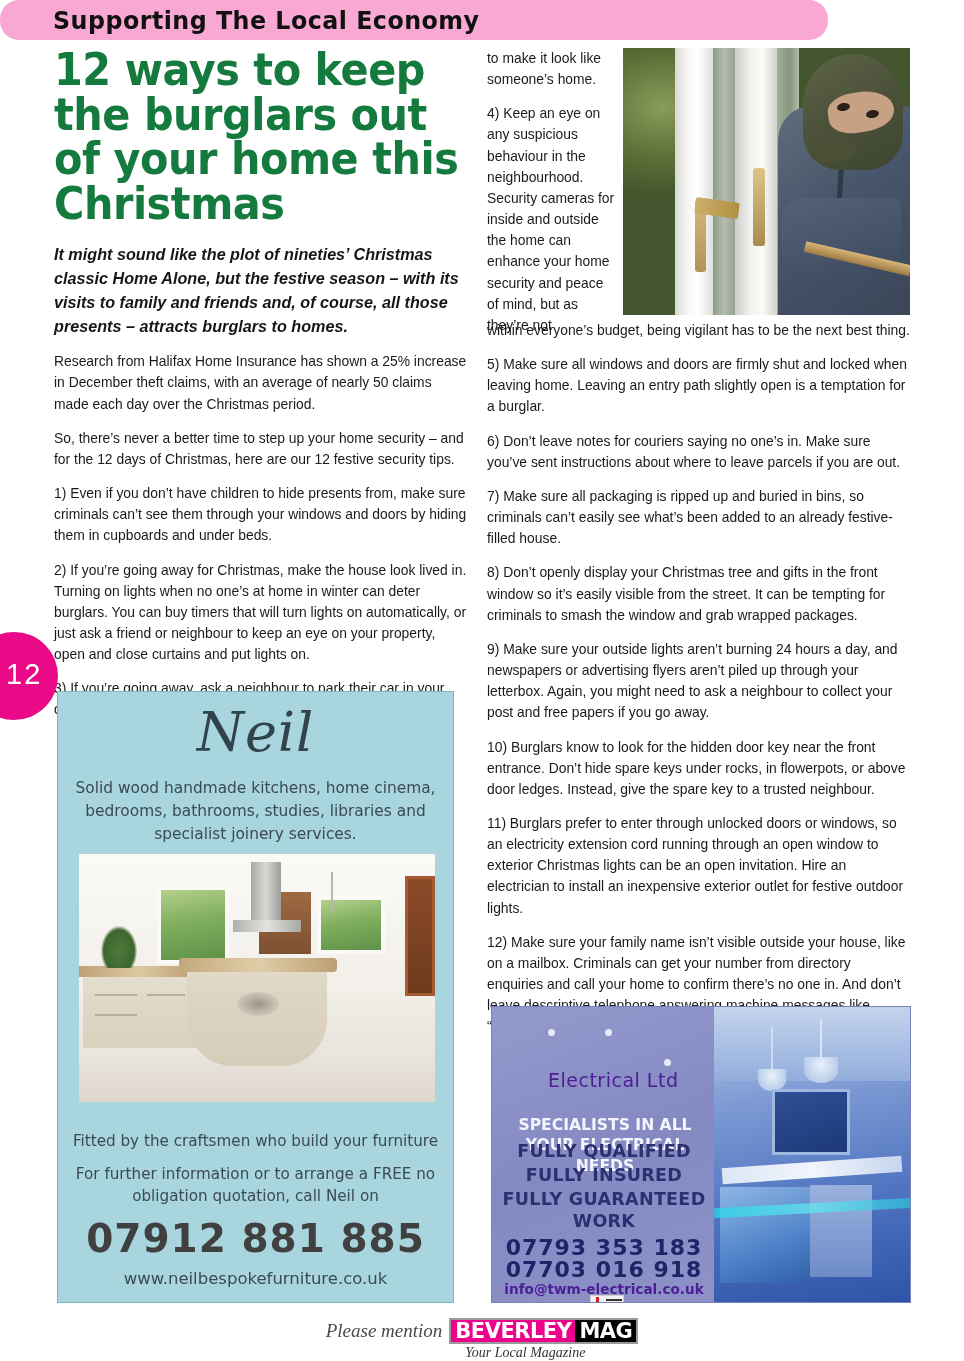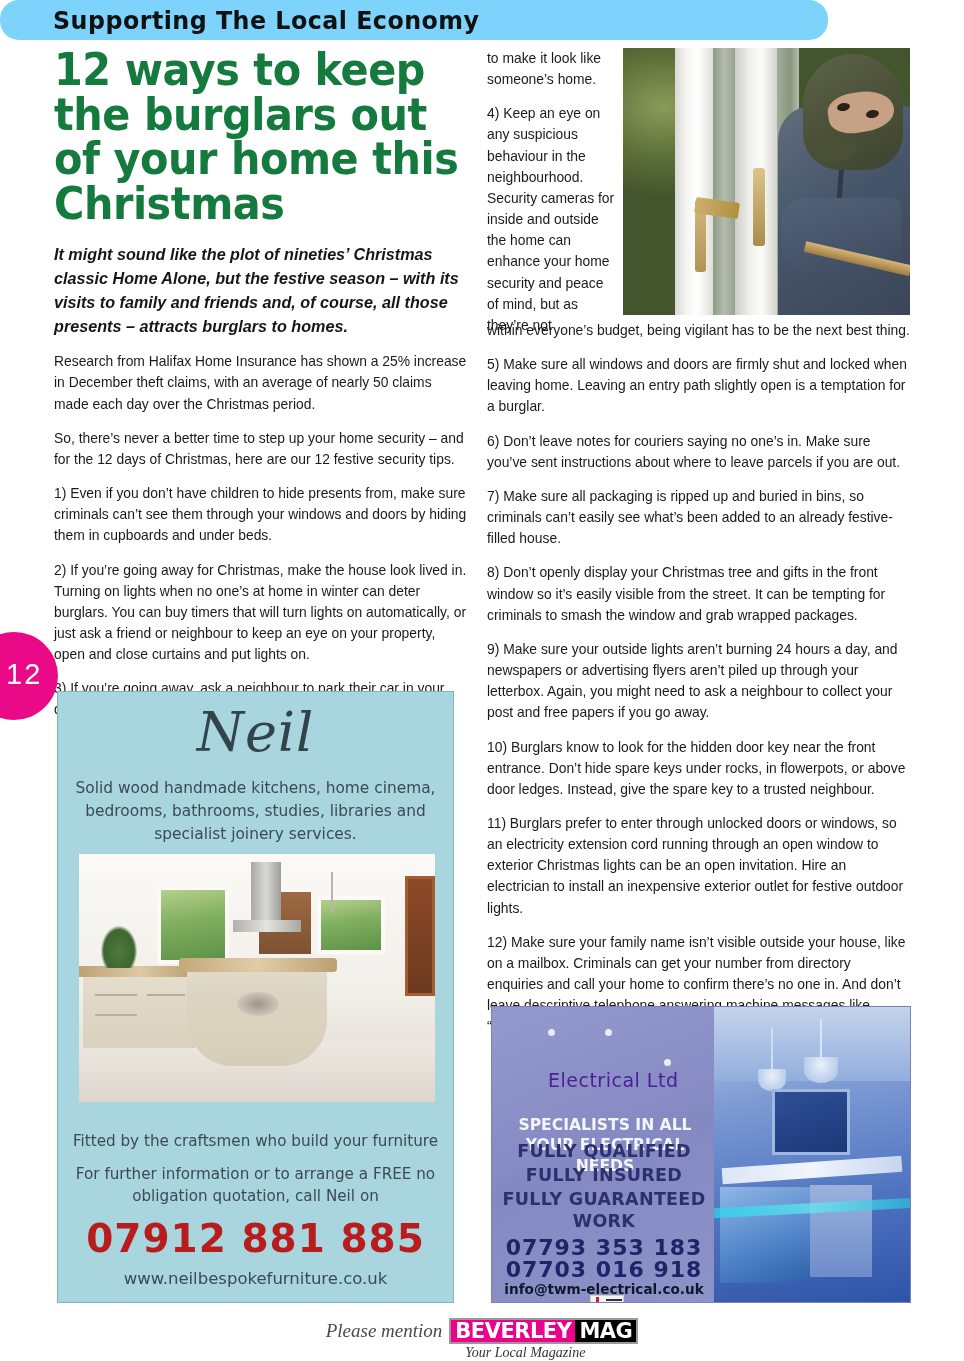--- a/index.html
+++ b/index.html
@@ -12,21 +12,21 @@
     position: relative;
     overflow: hidden;
   }
 
   
   .banner {
     position: absolute;
     left: 0; top: 0;
     width: 828px;
     height: 40px;
-    background: #7dd3fc;
+    background: #f9a8d4;
     border-radius: 19px;
   }
   .banner-text {
     position: absolute;
     left: 53px;
     top: 6px;
     font-size: 25px;
     font-weight: 900;
     letter-spacing: 0.5px;
     color: #111111;
@@ -413,21 +413,21 @@
     color: #3c4a52;
     font-family: "DejaVu Sans", sans-serif;
   }
   .neil-phone {
     position: absolute;
     left: 0; right: 0;
     top: 524px;
     text-align: center;
     font-size: 39px;
     font-weight: bold;
-    color: #b91c1c;
+    color: #404040;
     font-family: "DejaVu Sans", sans-serif;
     letter-spacing: 1px;
   }
   .neil-web {
     position: absolute;
     left: 0; right: 0;
     top: 577px;
     text-align: center;
     font-size: 16.5px;
     color: #3c4a52;
@@ -582,21 +582,21 @@
   .twm-tel1 { top: 228px; }
   .twm-tel2 { top: 250px; }
   .twm-email {
     position: absolute;
     left: 4px;
     top: 274px;
     width: 216px;
     text-align: center;
     font-size: 13.6px;
     font-weight: bold;
-    color: #0f172a;
+    color: #4c1d95;
     font-family: "DejaVu Sans", sans-serif;
   }
   .twm-cert {
     position: absolute;
     left: 98px;
     top: 288px;
     width: 34px;
     height: 16px;
     background: #f2f2f2;
     border: 1px solid #cfcfcf;

